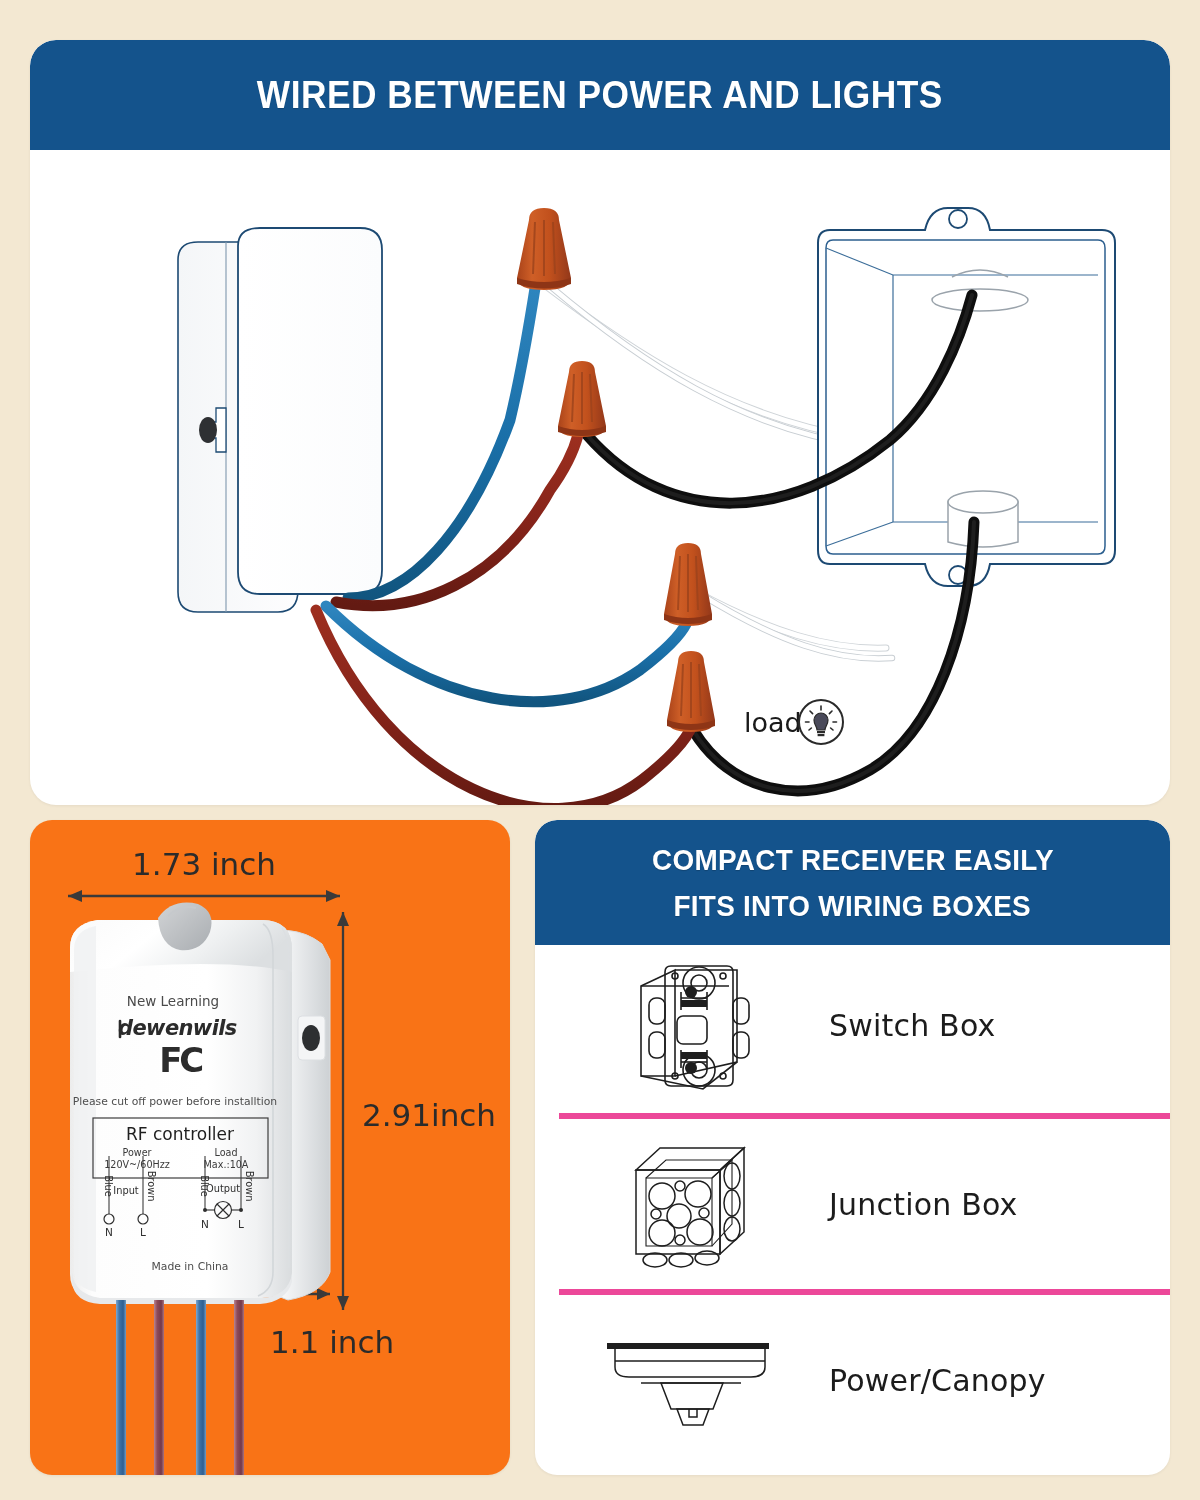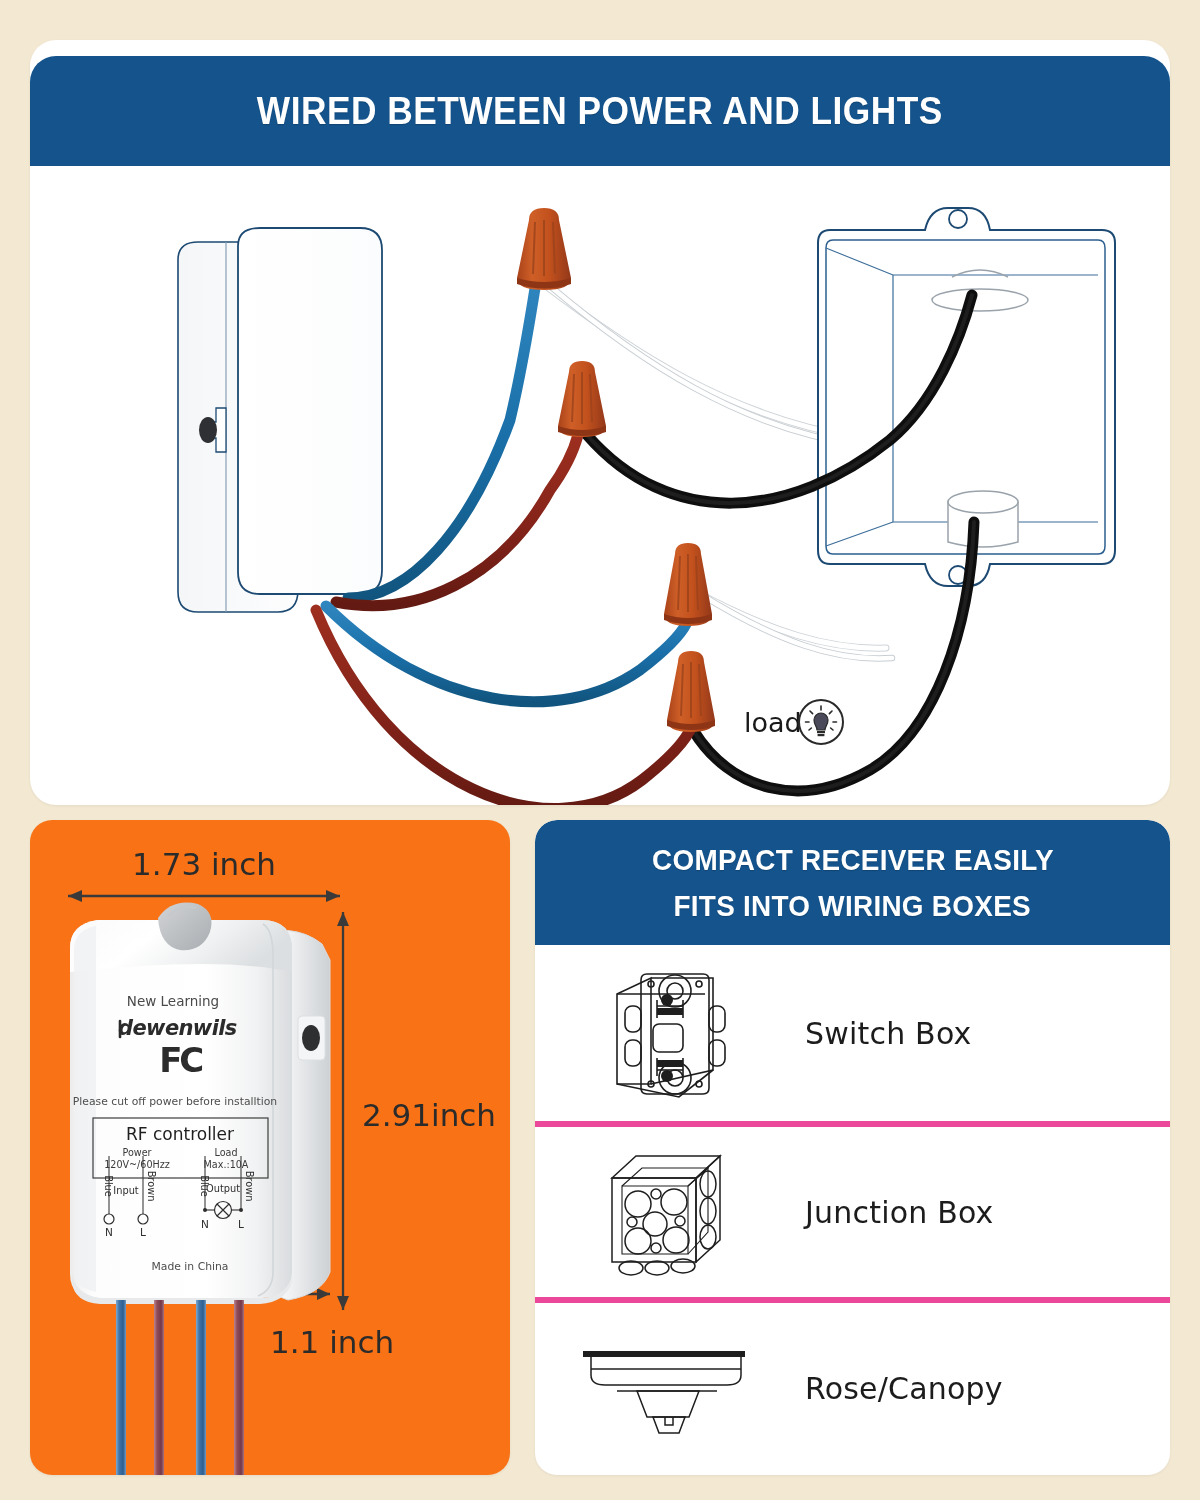--- a/index.html
+++ b/index.html
@@ -30,21 +30,20 @@
   }
   .banner-top {
     position: absolute;
     left: 0; top: 0;
     width: 100%; height: 110px;
     background: #14538c;
     border-radius: 26px 26px 0 0;
     display: flex;
     align-items: center;
     justify-content: center;
-    margin-top: 16px;
   }
   .banner-top .btxt {
     color: #ffffff;
     font-family: "Liberation Sans", sans-serif;
     font-weight: bold;
     font-size: 38px;
     letter-spacing: 0.5px;
     transform: scaleX(0.93);
     text-shadow: 0 1px 1px rgba(0,0,0,0.18);
     white-space: nowrap;
@@ -98,23 +97,24 @@
     font-size: 30px;
     letter-spacing: 0.3px;
     transform: scaleX(0.93);
     text-shadow: 0 1px 1px rgba(0,0,0,0.18);
     white-space: nowrap;
     line-height: 1.12;
   }
 
   .box-rows {
     position: absolute;
-    left: 0; top: 125px;
+    left: 0; top: 117px;
     width: 100%;
     height: 530px;
+    padding-left: 24px;
   }
   .box-row {
     height: 176px;
     display: flex;
     align-items: center;
     position: relative;
   }
   .box-row + .box-row { border-top: 6px solid #ec4899; }
   .box-row .icon-cell {
     width: 270px;
@@ -559,19 +559,19 @@
 
               <path d="M42 58 L142 58"></path>
 
               <path d="M62 58 L124 58 L114 84 L72 84 Z"></path>
 
               <path d="M78 84 L110 84 L104 100 L84 100 Z"></path>
               <path d="M90 84 L90 92 L98 92 L98 84"></path>
             </g>
           </svg>
         </div>
-        <div class="label-cell">Rose/Canopy</div>
+        <div class="label-cell">Power/Canopy</div>
       </div>
 
     </div>
   </div>
 
 </div>
 
 </body></html>

